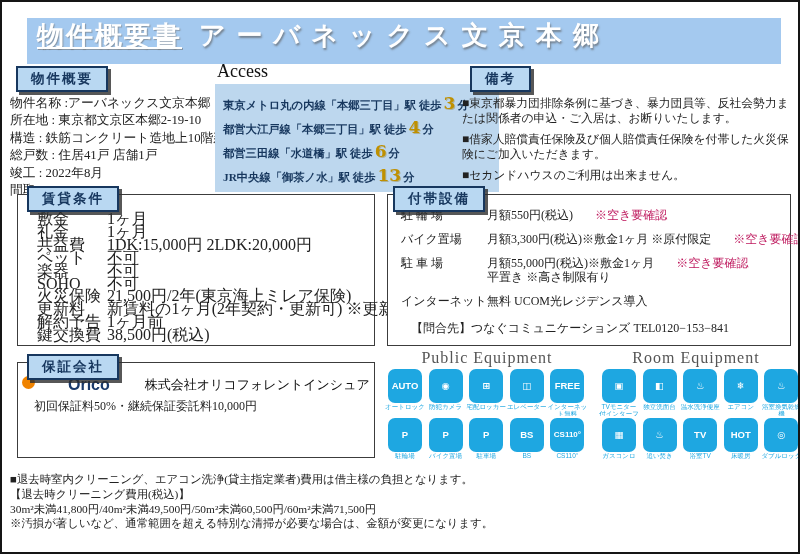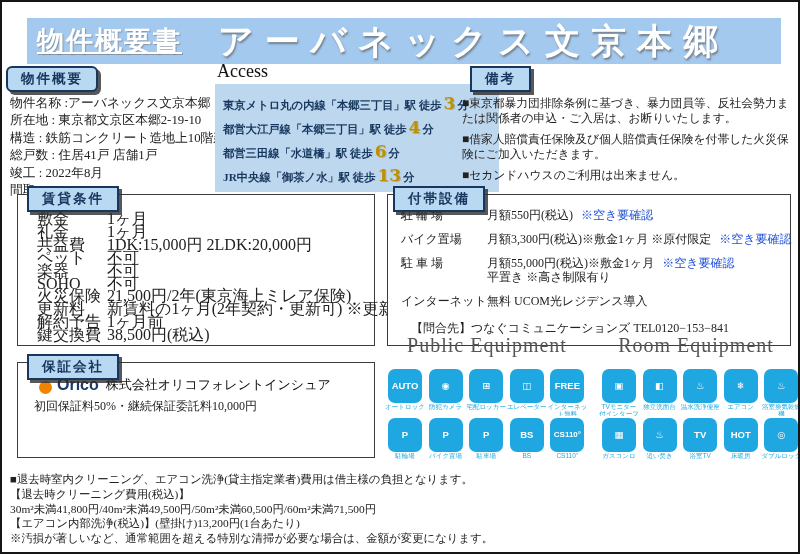--- a/index.html
+++ b/index.html
@@ -5,29 +5,29 @@
   * { margin:0; padding:0; box-sizing:border-box; }
   html,body { background:#fff; }
   .page {
     position:relative; width:800px; height:554px; background:#fff;
     border:2px solid #151515; overflow:hidden;
     font-family:"Liberation Serif","DejaVu Serif",serif; color:#222;
   }
   
   .header-bar {
     position:absolute; left:25px; top:16px; width:754px; height:46px;
-    background:#a4c9ef; display:flex; align-items:center; white-space:nowrap;
+    background:#a4c9ef; display:flex; white-space:nowrap;
   }
   .doc-label {
     margin-left:10px; font-size:27px; font-weight:bold; color:#fff;
     text-decoration:underline; letter-spacing:2px;
     text-shadow:1px 1px 1px rgba(110,110,110,.55);
   }
   .main-title {
-    margin-left:36px; font-size:35px; font-weight:bold; color:#fff;
+    margin-left:17px; font-size:26px; font-weight:bold; color:#fff;
     letter-spacing:11px; text-shadow:1px 2px 2px rgba(90,90,90,.65);
   }
   
   .sec-head {
     position:absolute; background:#b9d8f2; border:2px solid #17375e;
     color:#17375e; font-weight:bold; font-size:13.5px; letter-spacing:2px;
     padding:2px 13px; box-shadow:3px 3px 0 rgba(45,45,45,.8); z-index:5;
     font-family:"Liberation Serif","DejaVu Serif",serif; white-space:nowrap;
   }
   
@@ -45,31 +45,31 @@
   .rental-box { left:15px; top:192px; width:358px; height:152px; }
   .facilities-box { left:385px; top:192px; width:404px; height:152px; }
   .guarantor-box { left:15px; top:360px; width:358px; height:96px; }
   
   .rent-table { position:absolute; left:35px; top:211px; font-size:16px; line-height:12.9px; white-space:nowrap; }
   .rent-label { display:inline-block; width:70px; }
   
   .fac-content { position:absolute; left:399px; top:206px; font-size:12px; white-space:nowrap; }
   .fac-row { margin-bottom:10px; line-height:14px; }
   .fac-label { display:inline-block; width:86px; }
-  .fac-red { color:#1d4ed8; padding-left:8px; }
+  .fac-red { color:#be185d; padding-left:22px; }
   .fac-sub { margin-left:86px; line-height:14px; }
   .fac-contact { margin-top:12px; padding-left:10px; }
   
-  .orico-line { position:absolute; left:37px; top:374px; display:flex; align-items:flex-end; white-space:nowrap; }
+  .orico-line { position:absolute; left:20px; top:374px; display:flex; align-items:flex-start; white-space:nowrap;gap:28px; }
   .orico-dot { width:13px; height:13px; border-radius:50%; background:#f08300; margin-right:5px; }
   .orico-word { font-size:16px; font-weight:bold; color:#1a3a6b; font-family:"Liberation Sans","DejaVu Sans",sans-serif; margin-right:7px; }
   .orico-company { font-size:13px; font-weight:normal; color:#111; font-family:"Liberation Sans","DejaVu Sans",sans-serif; }
   .guarantor-fee { position:absolute; left:32px; top:396px; font-size:12px; }
   
-  .eq-title { position:absolute; top:332px; font-size:20px; color:#555; text-align:center; letter-spacing:1px; }
+  .eq-title { position:absolute; top:347px; font-size:16px; color:#555; text-align:center; letter-spacing:1px; }
   .eq-title.public { left:383px; width:204px; }
   .eq-title.room { left:597px; width:194px; }
   .eq-grid { position:absolute; top:367px; display:grid; grid-template-columns:repeat(5,40.6px); row-gap:2px; }
   .eq-grid.public { left:383px; }
   .eq-grid.room { left:597px; }
   .eq-cell { width:40px; display:flex; flex-direction:column; align-items:center; }
   .eq-icon {
     width:34px; height:34px; background:#1ea7e1; border-radius:7px; color:#fff;
     display:flex; align-items:center; justify-content:center; text-align:center;
     font-family:"Liberation Sans","DejaVu Sans",sans-serif; font-weight:bold; font-size:9.5px; line-height:1;
@@ -84,21 +84,21 @@
 </head>
 <body>
 
 <div class="page">
 
   <div class="header-bar">
     <span class="doc-label">物件概要書</span>
     <span class="main-title">アーバネックス文京本郷</span>
   </div>
 
-  <div class="sec-head" style="left:4px; top:64px;border-radius:6px;">物件概要</div>
+  <div class="sec-head" style="left:14px; top:64px;">物件概要</div>
   <div class="overview-text">
     <div>物件名称 :アーバネックス文京本郷</div>
     <div>所在地 : 東京都文京区本郷2-19-10</div>
     <div>構造 : 鉄筋コンクリート造地上10階建</div>
     <div>総戸数 : 住居41戸  店舗1戸</div>
     <div>竣工 : 2022年8月</div>
     <div>間取 : 1DK/2LDK</div>
   </div>
 
   <div class="access-title">Access</div>
@@ -253,17 +253,16 @@
     <div class="eq-cell">
         <div class="eq-icon">◎</div>
         <div class="eq-label">ダブルロック</div>
       </div>
   </div>
 
   <div class="footer-notes">
     <div>■退去時室内クリーニング、エアコン洗浄(貸主指定業者)費用は借主様の負担となります。</div>
     <div>【退去時クリーニング費用(税込)】</div>
     <div>30m²未満41,800円/40m²未満49,500円/50m²未満60,500円/60m²未満71,500円</div>
-    <div>【エアコン内部洗浄(税込)】(壁掛け)13,200円(1台あたり)</div>
     <div>※汚損が著しいなど、通常範囲を超える特別な清掃が必要な場合は、金額が変更になります。</div>
   </div>
 
 </div>
 
 </body></html>

